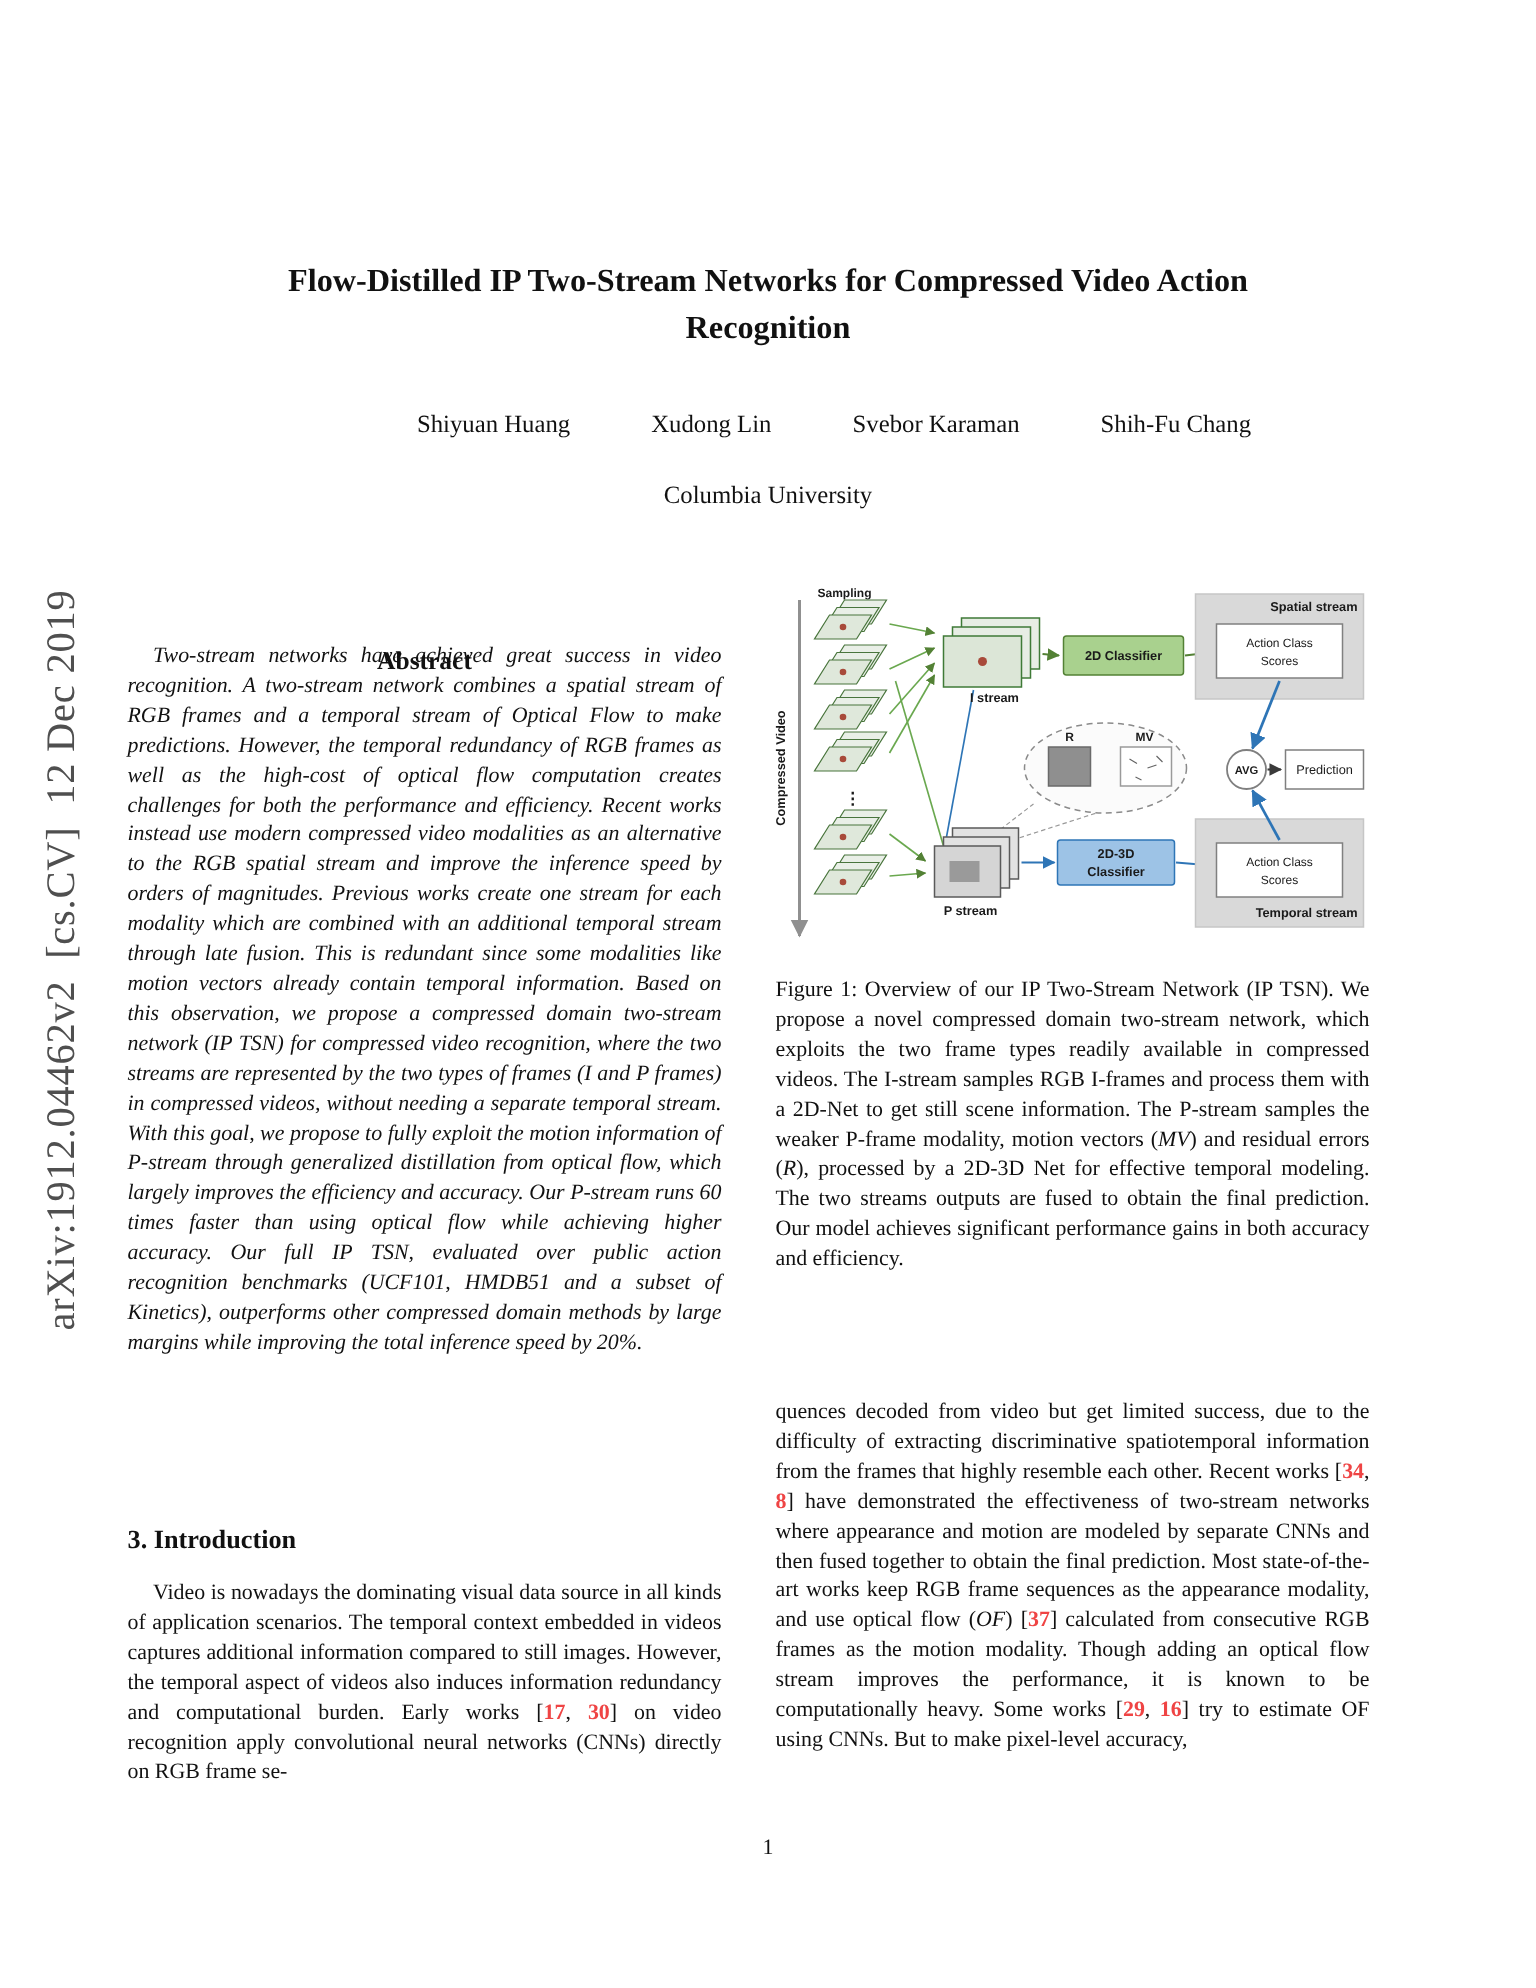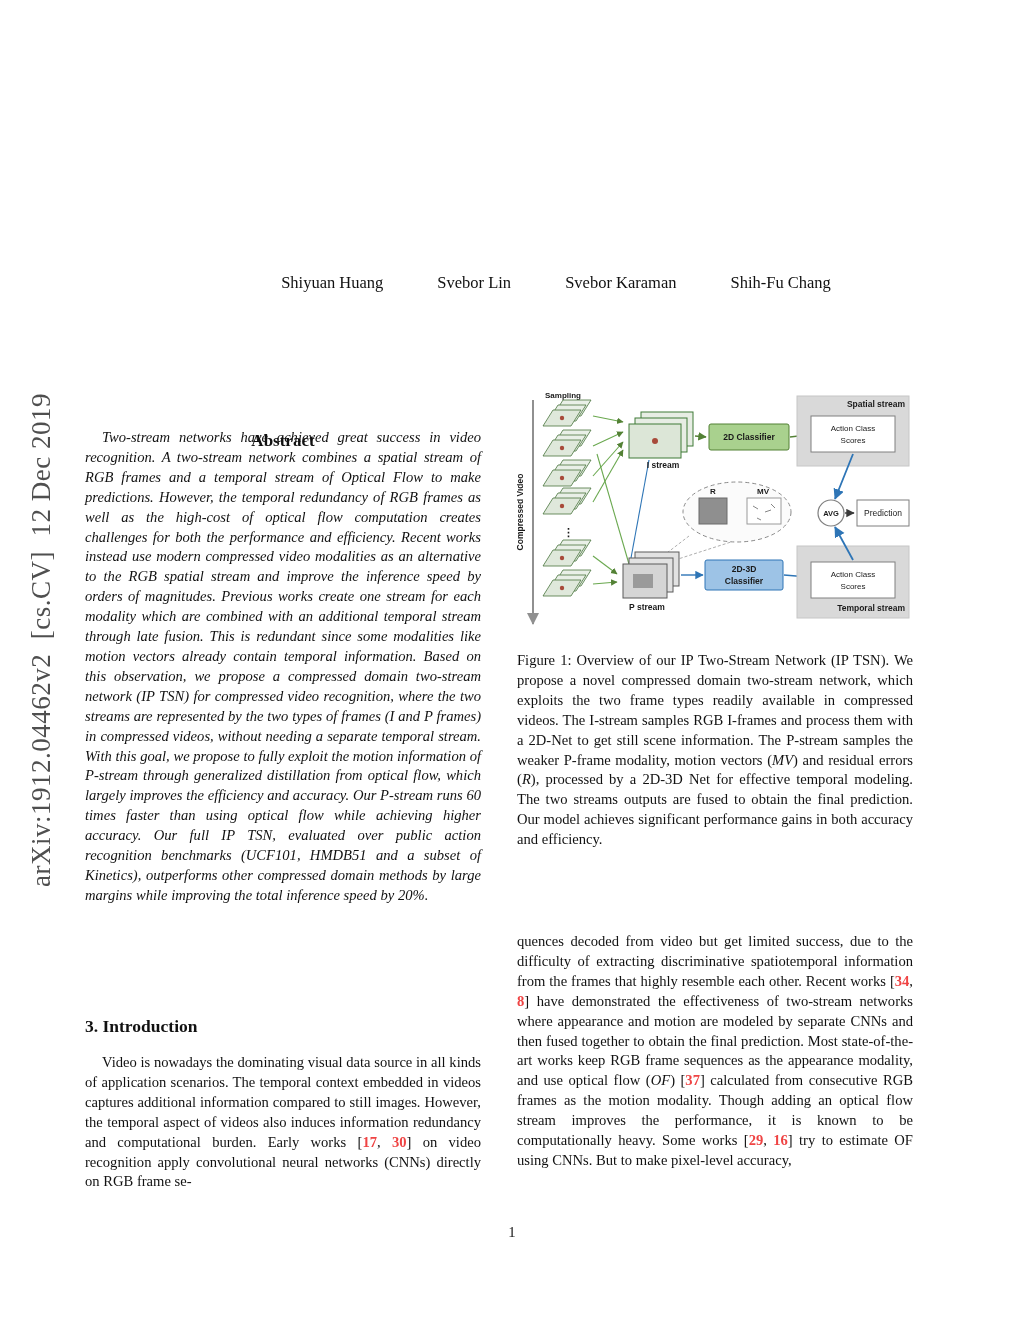--- a/index.html
+++ b/index.html
@@ -53,28 +53,30 @@
   .s-i { font-style:italic; }
   svg text { font-family:"Liberation Sans", sans-serif; fill:#1a1a1a; }
 </style>
 </head>
 <body>
 
 <div class="page">
 
   <div class="arxiv-sidebar">arXiv:1912.04462v2  [cs.CV]  12 Dec 2019</div>
 
+  <div class="paper-title">Flow-Distilled IP Two-Stream Networks for Compressed Video Action Recognition</div>
 
   <div class="authors-row">
     <span>Shiyuan Huang</span>
-    <span>Svebor Lin</span>
+    <span>Xudong Lin</span>
     <span>Svebor Karaman</span>
     <span>Shih-Fu Chang</span>
   </div>
 
+  <div class="affiliation">Columbia University</div>
 
   <div class="abstract-head">Abstract</div>
   <div class="col abstract-body indent"><span>Two-stream networks have achieved great success in video recognition. A two-stream network combines a spatial stream of RGB frames and a temporal stream of Optical Flow to make predictions. However, the temporal redundancy of RGB frames as well as the high-cost of optical flow computation creates challenges for both the performance and efficiency. Recent works instead use modern compressed video modalities as an alternative to the RGB spatial stream and improve the inference speed by orders of magnitudes. Previous works create one stream for each modality which are combined with an additional temporal stream through late fusion. This is redundant since some modalities like motion vectors already contain temporal information. Based on this observation, we propose a compressed domain two-stream network (</span><span class="s-b">IP TSN</span><span>) for compressed video recognition, where the two streams are represented by the two types of frames (I and P frames) in compressed videos, without needing a separate temporal stream. With this goal, we propose to fully exploit the motion information of P-stream through generalized distillation from optical flow, which largely improves the efficiency and accuracy. Our P-stream runs 60 times faster than using optical flow while achieving higher accuracy. Our full </span><span class="s-b">IP TSN</span><span>, evaluated over public action recognition benchmarks (UCF101, HMDB51 and a subset of Kinetics), outperforms other compressed domain methods by large margins while improving the total inference speed by 20%.</span></div>
 
   <div class="intro-head">3. Introduction</div>
   <div class="col intro-body indent"><span>Video is nowadays the dominating visual data source in all kinds of application scenarios. The temporal context embedded in videos captures additional information compared to still images. However, the temporal aspect of videos also induces information redundancy and computational burden. Early works [</span><span class="s-cite">17</span><span>, </span><span class="s-cite">30</span><span>] on video recognition apply convolutional neural networks (CNNs) directly on RGB frame se-</span></div>
 
   <svg class="figure-wrap" viewBox="0 0 396 252">
     <defs>
       <marker id="m-green" markerWidth="8" markerHeight="8" refX="5.5" refY="3" orient="auto">

